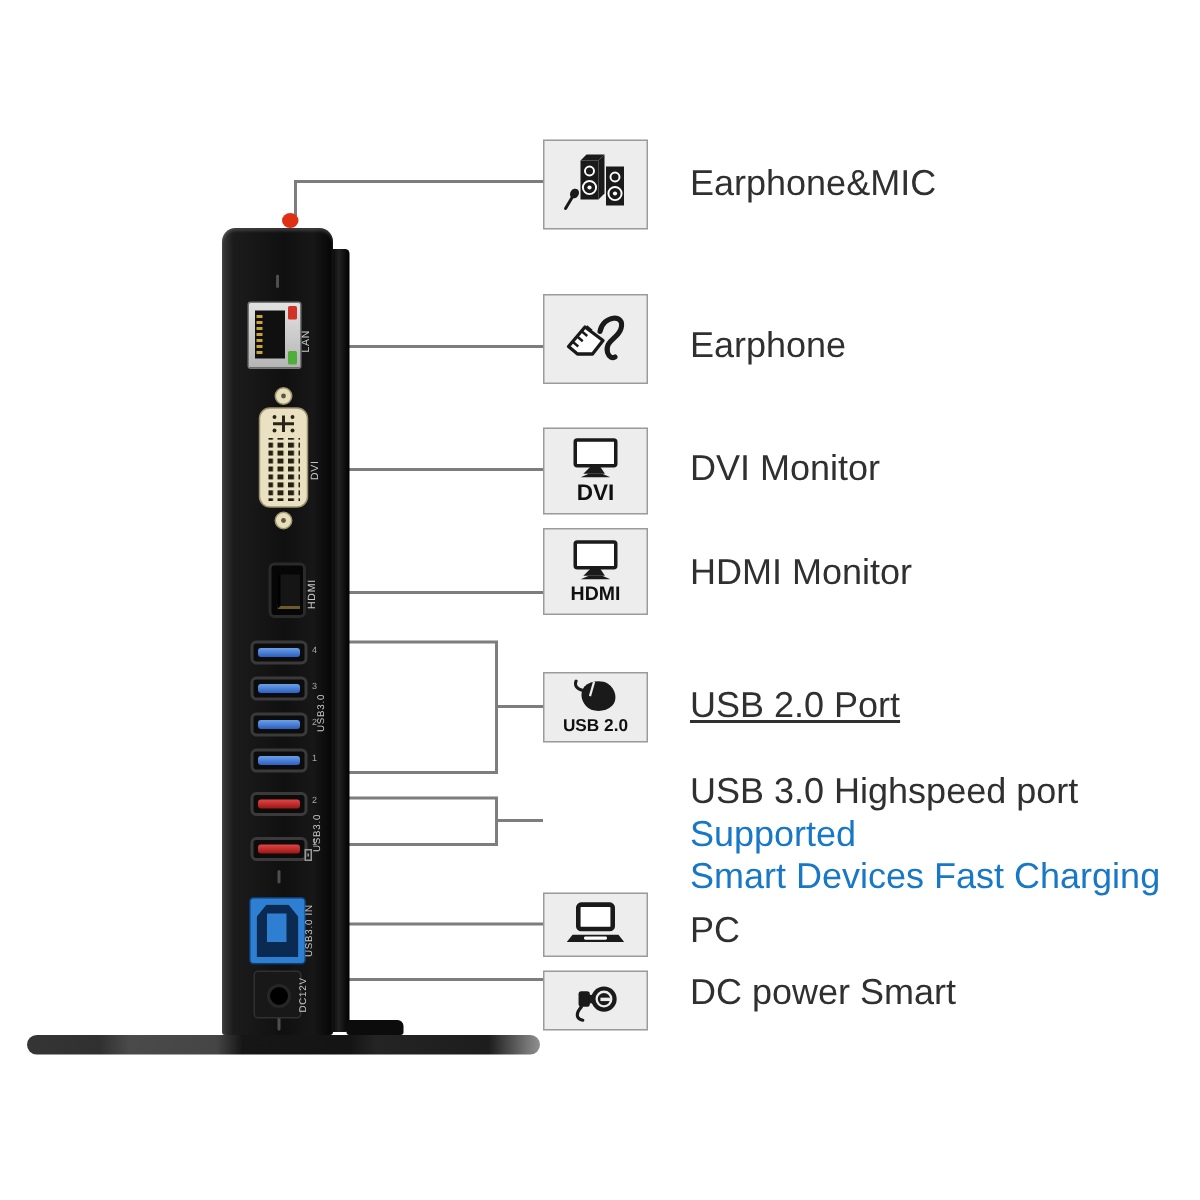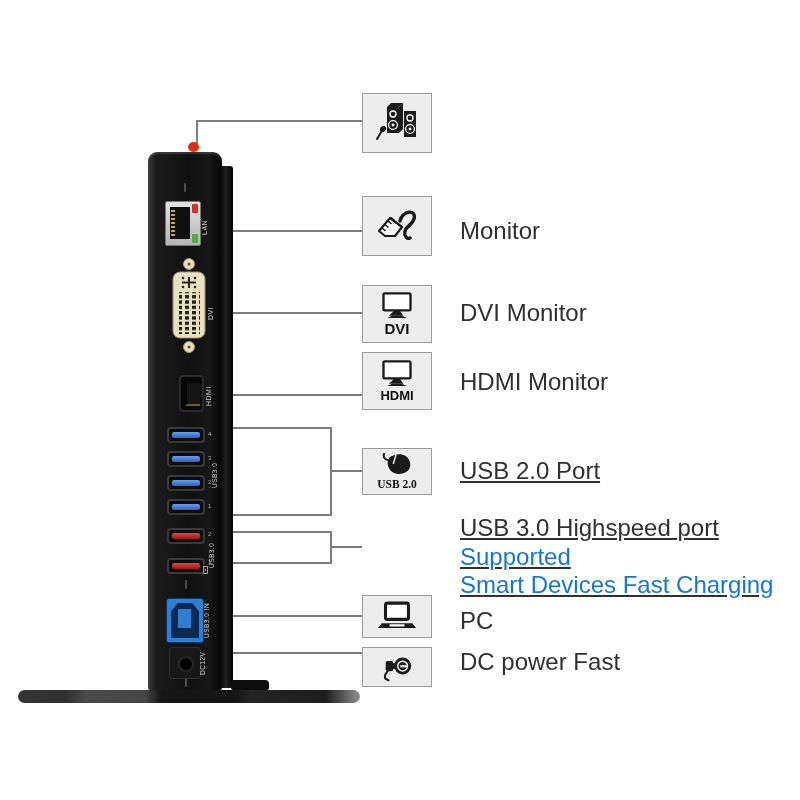--- a/index.html
+++ b/index.html
@@ -207,21 +207,21 @@
     </svg>
     <div class="badge" style="font-size:13px;">HDMI</div>
   </div>
 
   <div class="cbox" style="top:448px;height:47px;">
     <svg width="38" height="24" viewBox="0 0 40 26">
       <path d="M12,5 C16,1 24,0 29,3 C35,7 36,15 32,19 C27,24 17,24 13,19 C9,14 9,9 12,5 Z" fill="#1a1a1a"></path>
       <path d="M19,1.5 L16,12" stroke="#ededed" stroke-width="1.6" fill="none"></path>
       <path d="M11,8 Q4,6 6,1" stroke="#1a1a1a" stroke-width="2.2" fill="none" stroke-linecap="round"></path>
     </svg>
-    <div class="badge" style="font-size:11.5px;font-family:Liberation Serif, serif;">USB 2.0</div>
+    <div class="badge" style="font-size:11.5px;">USB 2.0</div>
   </div>
 
 
   <div class="cbox" style="top:595px;height:43px;">
     <svg width="44" height="31" viewBox="0 0 46 32">
       <rect x="11" y="2" width="24" height="17" rx="2" fill="#fff" stroke="#1a1a1a" stroke-width="3.2"></rect>
       <path d="M7,23 L39,23 L43,28 L3,28 Z" fill="#1a1a1a"></path>
       <rect x="15" y="24.2" width="16" height="2.2" rx="1" fill="#fff"></rect>
     </svg>
   </div>
@@ -230,25 +230,26 @@
     <svg width="40" height="32" viewBox="0 0 40 34">
       <circle cx="26" cy="16" r="9" fill="#1a1a1a"></circle>
       <circle cx="26" cy="16" r="5.2" fill="none" stroke="#ededed" stroke-width="1.6"></circle>
       <rect x="23.5" y="15" width="7" height="2.4" fill="#ededed"></rect>
       <rect x="8" y="10.5" width="8" height="11" rx="2" fill="#1a1a1a"></rect>
       <rect x="15" y="13" width="4" height="6" fill="#1a1a1a"></rect>
       <path d="M10,21.5 C6,26 6,30 11,31" fill="none" stroke="#1a1a1a" stroke-width="2.2" stroke-linecap="round"></path>
     </svg>
   </div>
 
-  <div class="lbl" style="top:217px;">Monitor</div>
+  <div class="lbl" style="top:109px;">Earphone&amp;MIC</div>
+  <div class="lbl" style="top:217px;">Earphone</div>
   <div class="lbl" style="top:368px;">HDMI Monitor</div>
   <div class="lbl" style="top:299px;">DVI Monitor</div>
   <div class="lbl" style="top:457px;text-decoration:underline;">USB 2.0 Port</div>
-  <div class="lbl" style="top:514px;text-decoration:underline;">
+  <div class="lbl" style="top:514px;">
     <span style="display:block;">USB 3.0 Highspeed port</span>
     <span class="blue">Supported</span>
     <span class="blue">Smart Devices Fast Charging</span>
   </div>
   <div class="lbl" style="top:607px;">PC</div>
-  <div class="lbl" style="top:648px;">DC power Fast</div>
+  <div class="lbl" style="top:648px;">DC power Smart</div>
 
 </div>
 
 </body></html>

